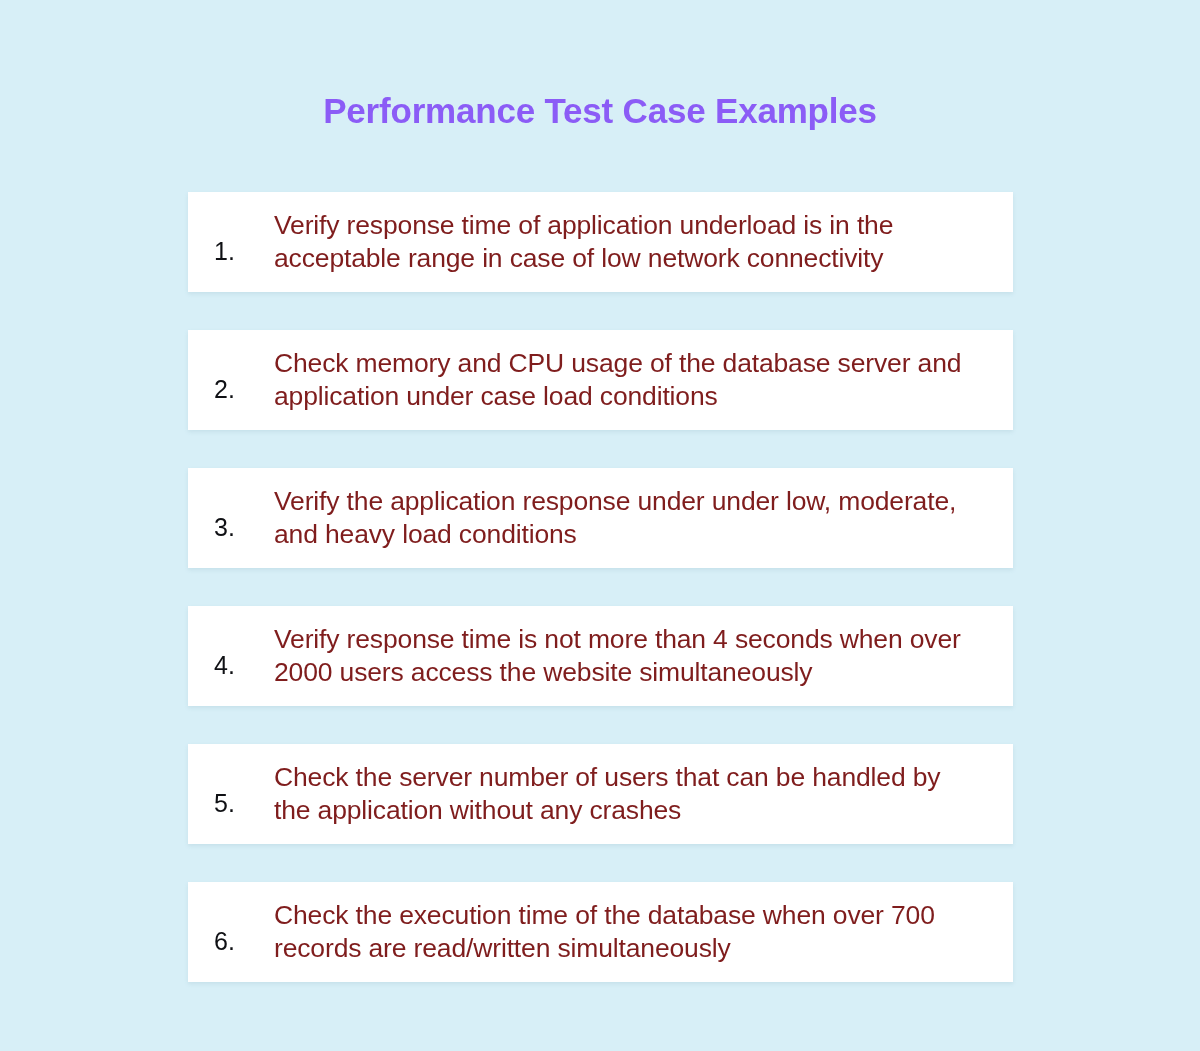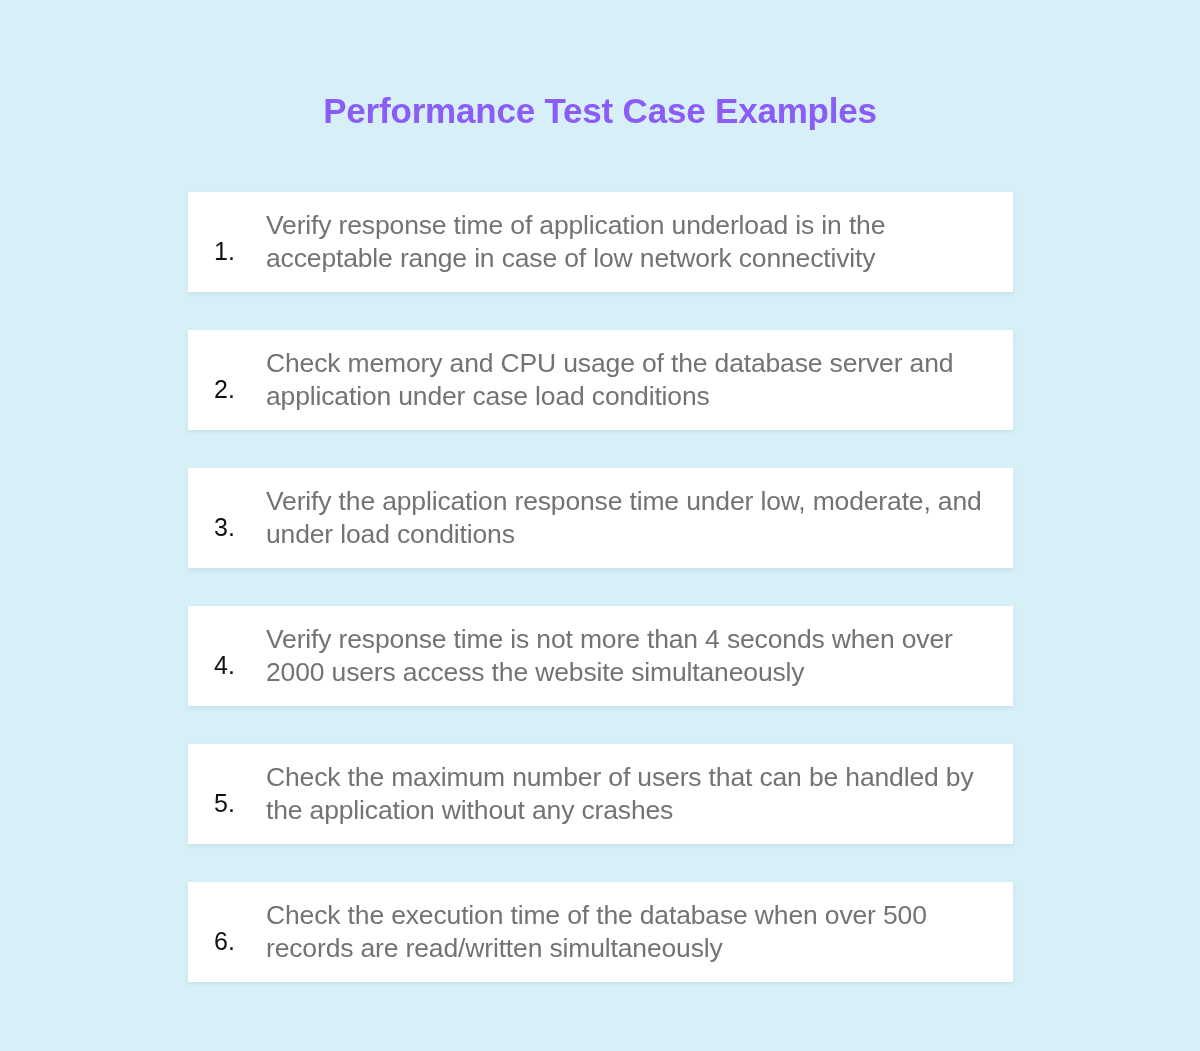--- a/index.html
+++ b/index.html
@@ -73,24 +73,24 @@
     line-height: 33px;
     text-align: left;
     padding-top: 18px;
     letter-spacing: 0px;
   }
 
   .card-text {
     flex: 1 1 auto;
     font-size: 26.5px;
     font-weight: 400;
-    color: #737373;
+    color: #7f1d1d;
     line-height: 33px;
     letter-spacing: -0.15px;
-    margin: 8px;
+    margin: 16px;
     padding-left: 2px;
   }
 </style>
 </head>
 <body>
 
 <div class="poster">
 
   <h1 class="poster-title">Performance Test Case Examples</h1>
 
@@ -101,33 +101,33 @@
       <p class="card-text">Verify response time of application underload is in the acceptable range in case of low network connectivity</p>
     </li>
 
     <li class="card">
       <span class="card-number">2.</span>
       <p class="card-text">Check memory and CPU usage of the database server and application under case load conditions</p>
     </li>
 
     <li class="card">
       <span class="card-number">3.</span>
-      <p class="card-text">Verify the application response time under low, moderate, and under load conditions</p>
+      <p class="card-text">Verify the application response under under low, moderate, and heavy load conditions</p>
     </li>
 
     <li class="card">
       <span class="card-number">4.</span>
       <p class="card-text">Verify response time is not more than 4 seconds when over 2000 users access the website simultaneously</p>
     </li>
 
     <li class="card">
       <span class="card-number">5.</span>
-      <p class="card-text">Check the maximum number of users that can be handled by the application without any crashes</p>
+      <p class="card-text">Check the server number of users that can be handled by the application without any crashes</p>
     </li>
 
     <li class="card">
       <span class="card-number">6.</span>
-      <p class="card-text">Check the execution time of the database when over 500 records are read/written simultaneously</p>
+      <p class="card-text">Check the execution time of the database when over 700 records are read/written simultaneously</p>
     </li>
 
   </ol>
 
 </div>
 
 </body></html>

